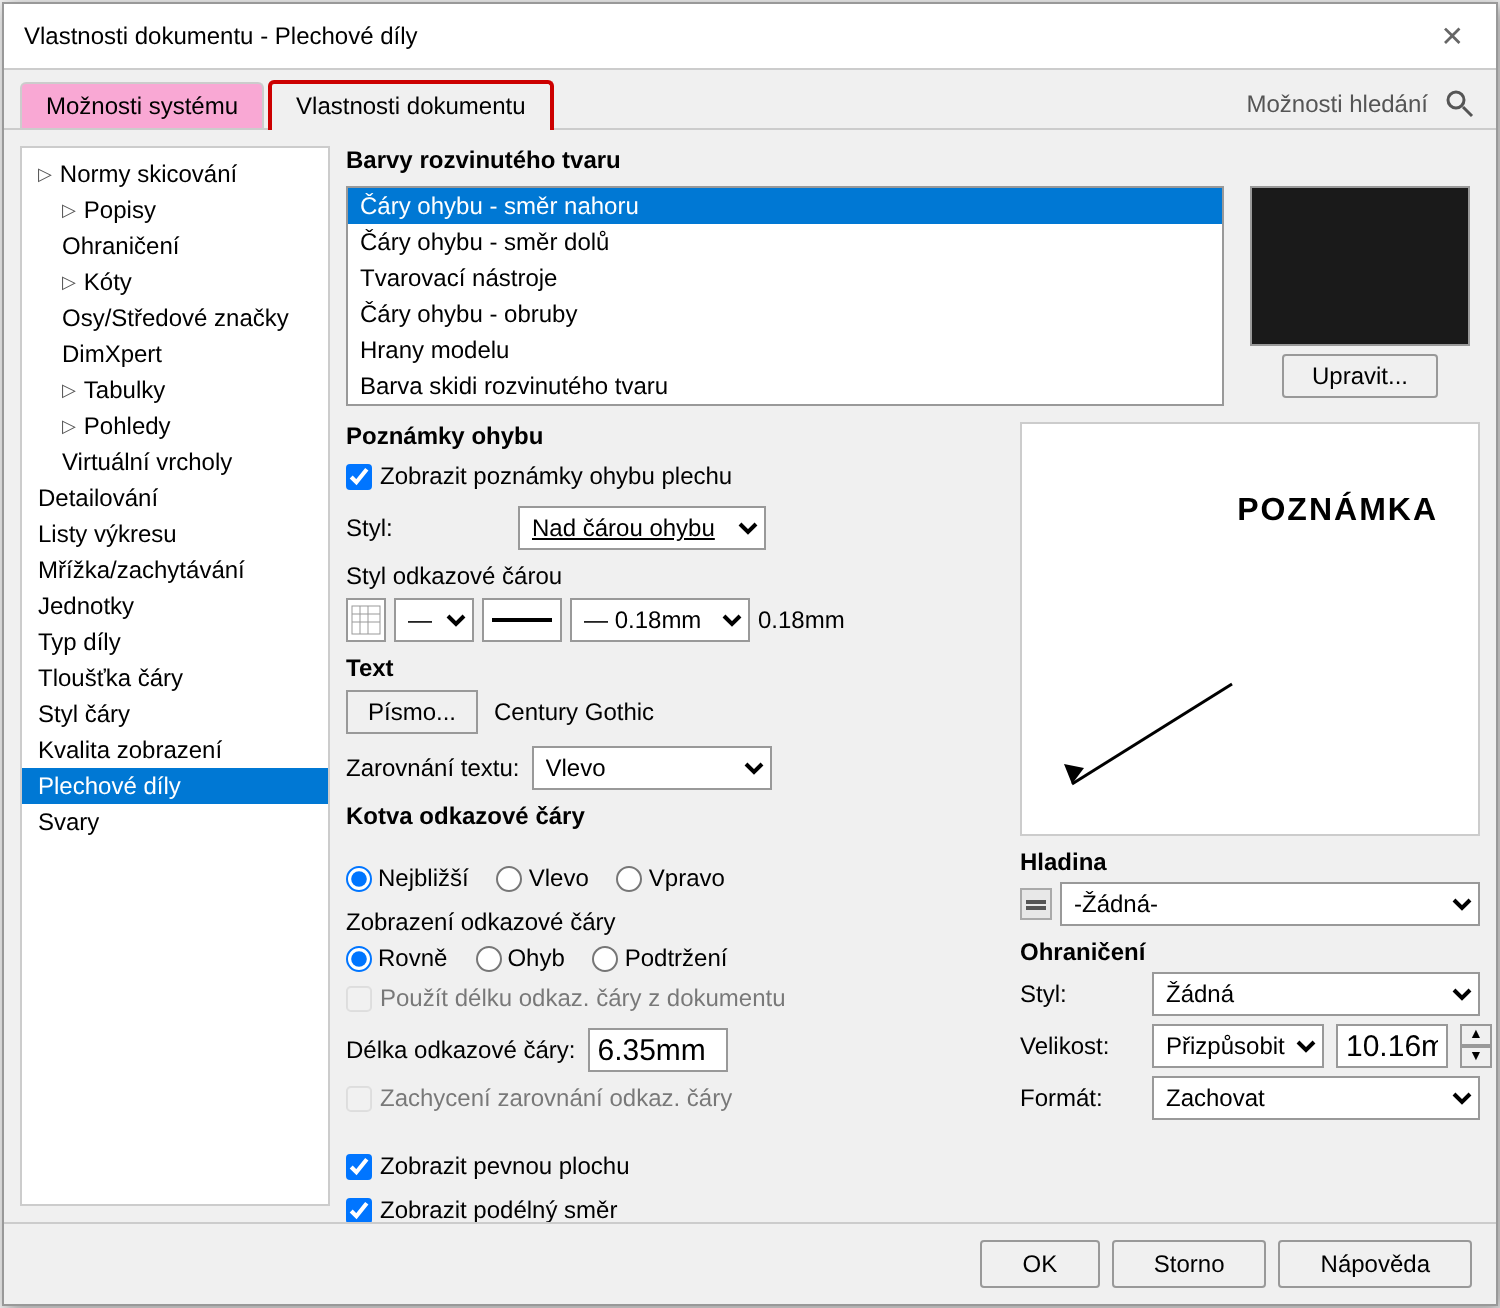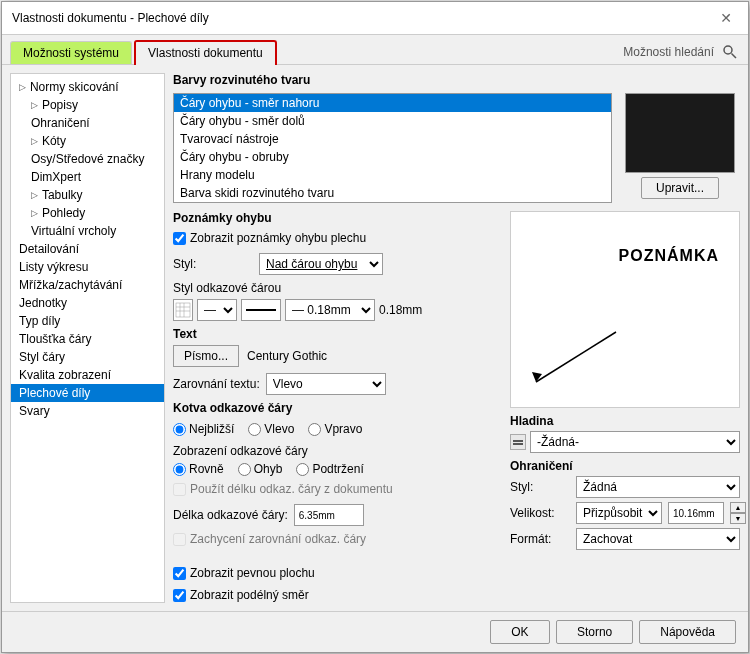--- a/index.html
+++ b/index.html
@@ -32,21 +32,21 @@
       align-items: flex-end;
       padding: 4px 8px 0;
       background: #f0f0f0;
       border-bottom: 1px solid #ccc;
     }
     
     .tab {
       padding: 4px 12px;
       border: 1px solid #ccc;
       border-bottom: none;
-      background: #bef264;
+      background: #f9a8d4;
       cursor: pointer;
       margin-right: 2px;
       border-radius: 3px 3px 0 0;
       font-size: 12px;
     }
     
     .tab.active {
       background: #f0f0f0;
       border: 2px solid #cc0000;
       border-bottom: none;
@@ -324,21 +324,21 @@
     .select-wide {
       flex: 1;
       height: 22px;
     }
     
     .number-input {
       width: 60px;
       height: 22px;
       border: 1px solid #999;
       padding: 0 4px;
-      font-size: 10px;
+      font-size: 15px;
     }
     
     .spin-btns {
       display: flex;
       flex-direction: column;
     }
     
     .spin-btn {
       height: 11px;
       width: 16px;
@@ -570,21 +570,21 @@
 
           <div class="form-row">
             <span class="form-label">Zarovnání textu:</span>
             <select style="width:120px;">
               <option>Vlevo</option>
               <option>Na střed</option>
               <option>Vpravo</option>
             </select>
           </div>
 
-          <div style="margin-bottom:7px; font-weight:bold;">Kotva odkazové čáry</div>
+          <div style="margin-bottom:17px; font-weight:bold;">Kotva odkazové čáry</div>
 
           <div class="radio-group" style="margin-bottom:8px;">
             <div class="radio-item">
               <input type="radio" name="kotva" checked="" id="r-nejblizsi" style="">
               <label for="r-nejblizsi">Nejbližší</label>
             </div>
             <div class="radio-item">
               <input type="radio" name="kotva" id="r-vlevo" style="">
               <label for="r-vlevo">Vlevo</label>
             </div>

